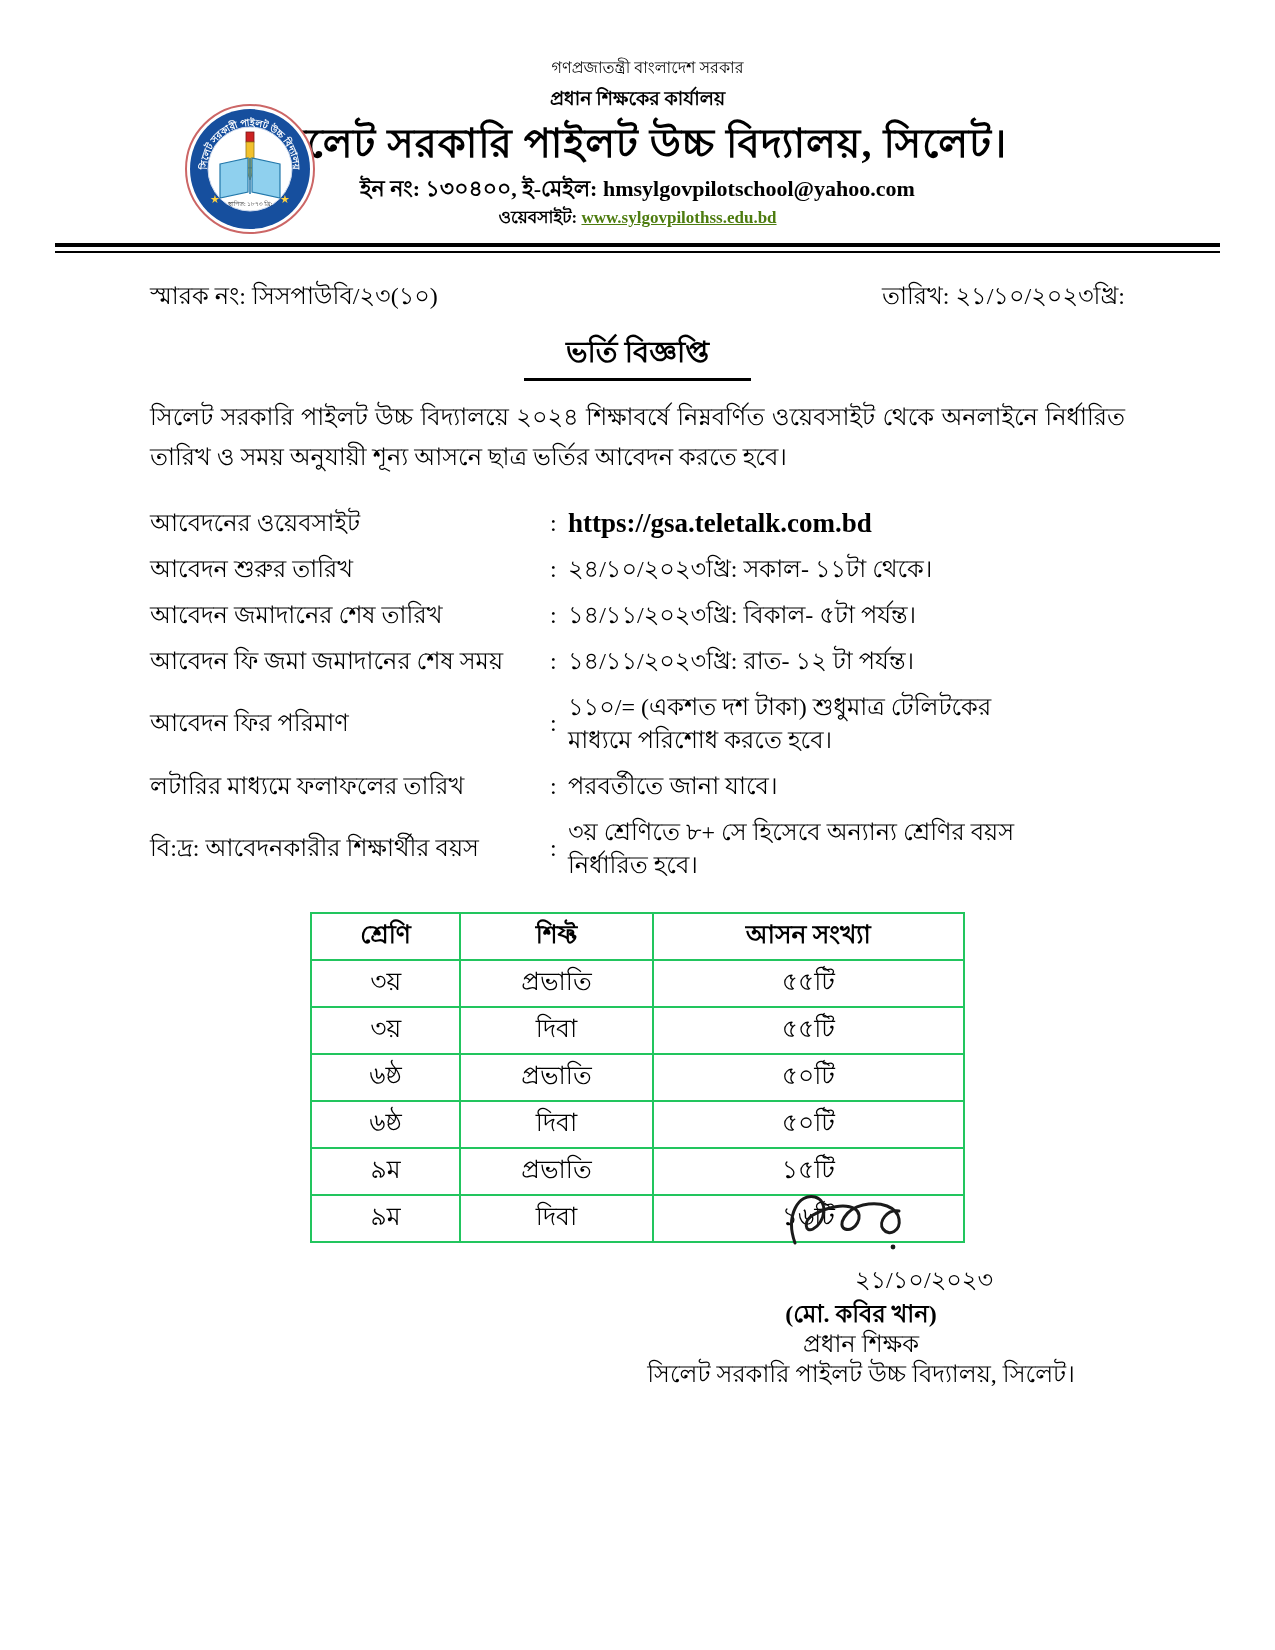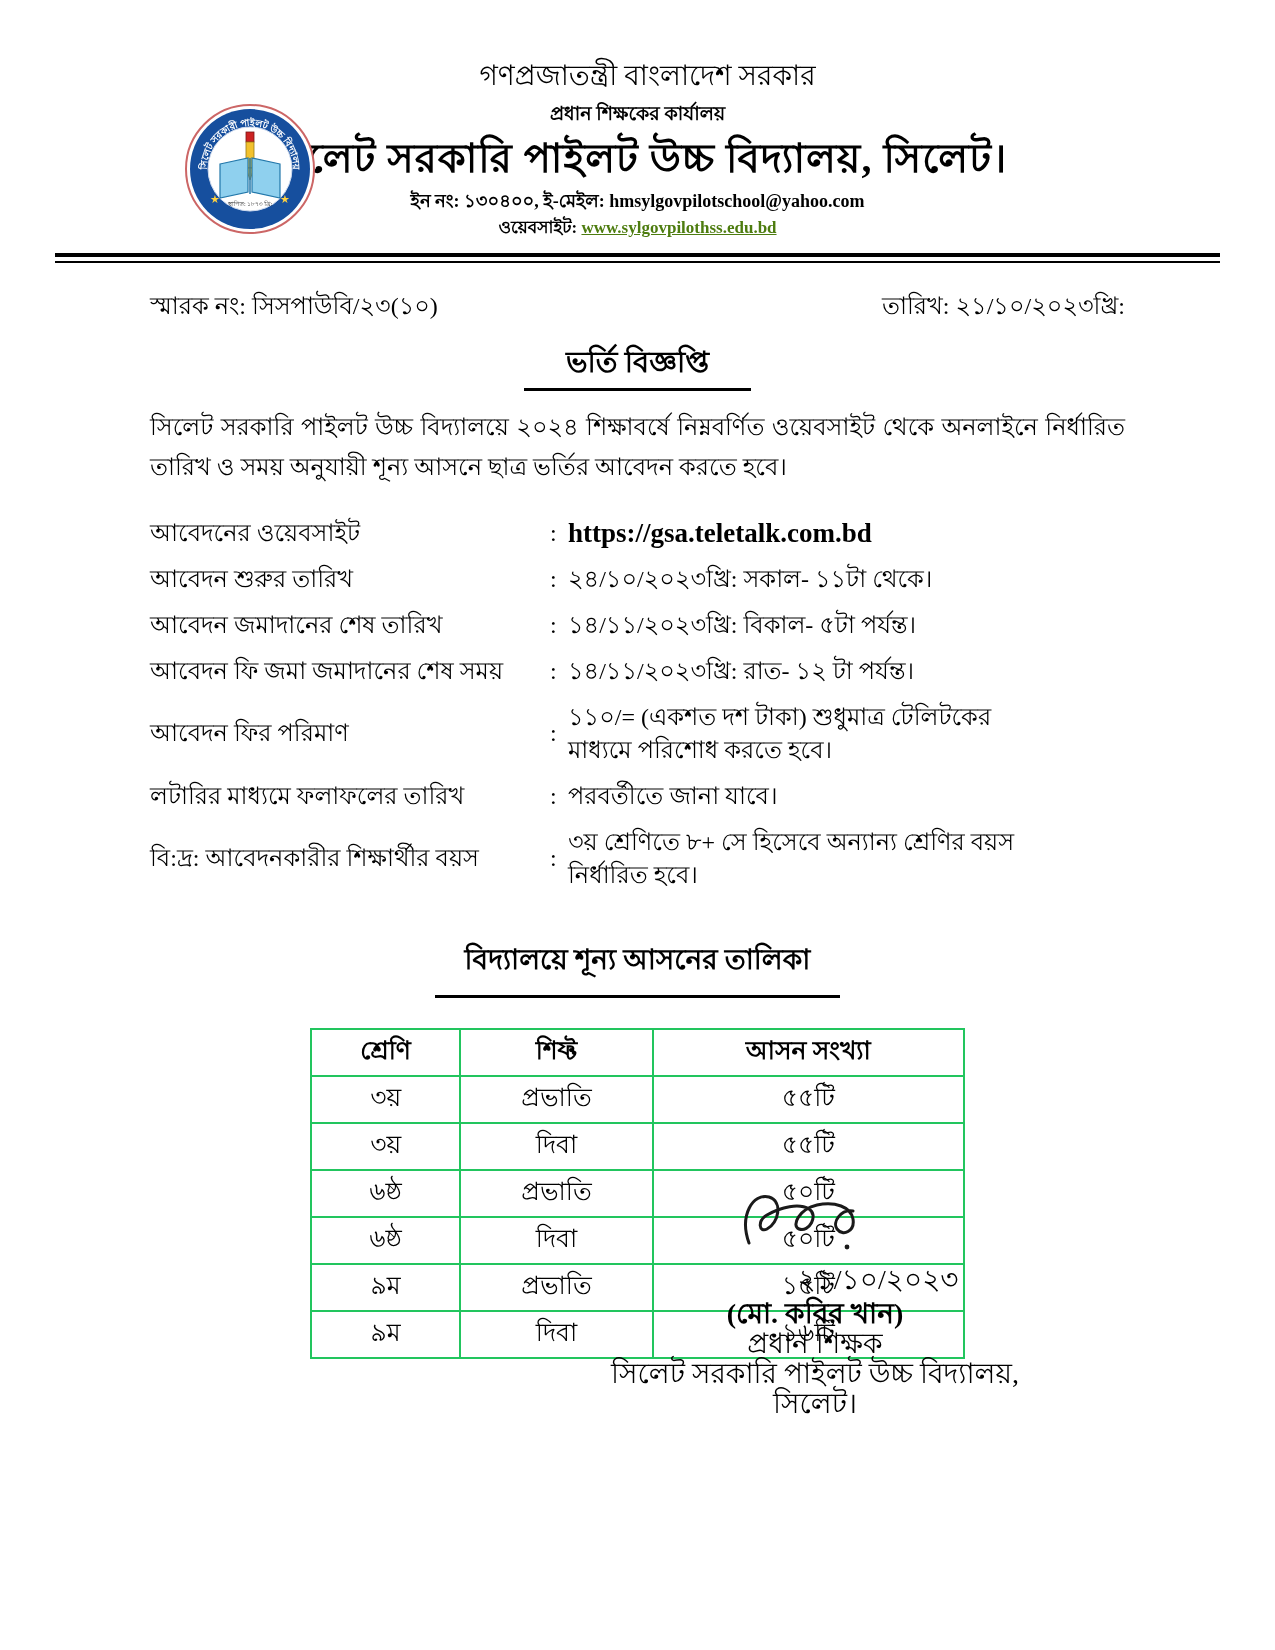--- a/index.html
+++ b/index.html
@@ -5,24 +5,24 @@
   html,body{margin:0;padding:0;background:#fff;}
   .page{
     position:relative;
     width:1275px;height:1650px;
     background:#fff;color:#000;
     font-family:"Liberation Serif","DejaVu Serif",serif;
     overflow:hidden;
   }
   
   .header{padding-top:58px;text-align:center;line-height:1.25;}
-  .govt-line{font-size:28px;padding-left:20px;}
+  .govt-line{font-size:16px;padding-left:20px;}
   .office-line{font-size:19px;font-weight:bold;margin-top:9px;}
   .school-line{font-size:40px;font-weight:bold;margin:8px 0 6px;letter-spacing:1px;}
-  .contact-line{font-size:18px;font-weight:bold;}
+  .contact-line{font-size:22px;font-weight:bold;}
   .website-line{font-size:17px;font-weight:bold;margin-top:5px;}
   .website-line a{color:#4d7c0f;text-decoration:underline;cursor:pointer;}
   .logo{position:absolute;left:183px;top:102px;width:134px;height:134px;}
   .double-rule{margin:14px 55px 0 55px;height:4px;border-top:4px solid #000;border-bottom:2px solid #000;}
   
   .memo-row{display:flex;justify-content:space-between;margin:24px 150px 0 150px;font-size:24px;}
   
   .notice-title{text-align:center;margin-top:12px;font-size:29px;font-weight:bold;}
   .notice-title span{display:inline-block;border-bottom:3px solid #000;padding:0 42px 0 42px;}
   
@@ -34,21 +34,21 @@
   .f-colon{width:18px;flex:none;}
   .f-value{flex:1;max-width:470px;}
   .value-url{font-weight:bold;font-size:27px;}
   
   .seats-heading{text-align:center;margin-top:46px;font-size:28px;font-weight:bold;}
   .seats-heading span{display:inline-block;border-bottom:3px solid #000;padding:0 30px 10px 30px;}
   table.seats{margin:30px auto 0 auto;border-collapse:collapse;width:655px;font-size:25px;text-align:center;}
   table.seats th,table.seats td{border:2px solid #22c55e;height:37px;padding:1px 8px;}
   table.seats th{font-weight:bold;}
   
-  .sig-block{position:absolute;top:1185px;left:595px;width:440px;text-align:center;font-size:28px;line-height:30px;}
+  .sig-block{position:absolute;top:1185px;left:641px;width:440px;text-align:center;font-size:24px;line-height:30px;}
   .sig-scribble{display:block;margin:0 auto;margin-left:140px;}
   .sig-date{margin-left:126px;}
   .sig-name{margin-top:4px;font-weight:bold;}
 </style>
 </head>
 <body>
 
 <div class="page">
 
   <div class="header">
@@ -133,23 +133,20 @@
       <div class="f-colon">:</div>
       <div class="f-value">পরবর্তীতে জানা যাবে।</div>
     </div>
     <div class="field-row">
       <div class="f-label">বি:দ্র: আবেদনকারীর শিক্ষার্থীর বয়স</div>
       <div class="f-colon">:</div>
       <div class="f-value">৩য় শ্রেণিতে ৮+ সে হিসেবে অন্যান্য শ্রেণির বয়স নির্ধারিত হবে।</div>
     </div>
   </div>
 
-  <div class="seats-heading">
-    <span>বিদ্যালয়ে শূন্য আসনের তালিকা</span>
-  </div>
 
   <table class="seats">
     <thead>
       <tr>
         <th>শ্রেণি</th>
         <th>শিফ্ট</th>
         <th>আসন সংখ্যা</th>
       </tr>
     </thead>
     <tbody>

